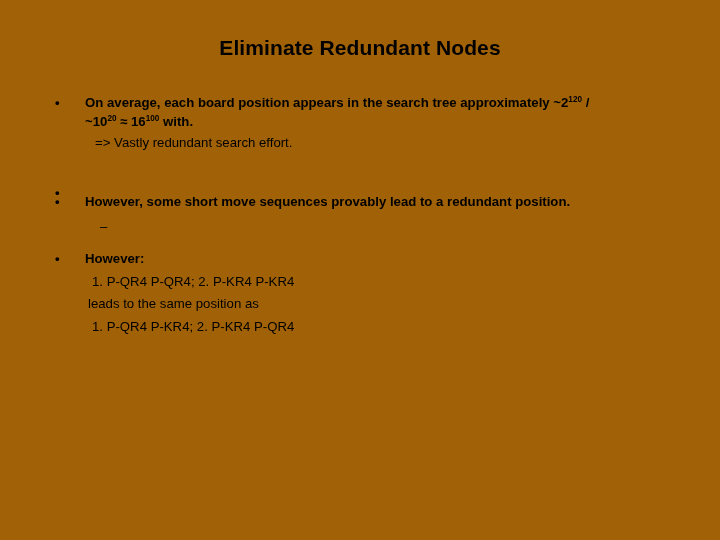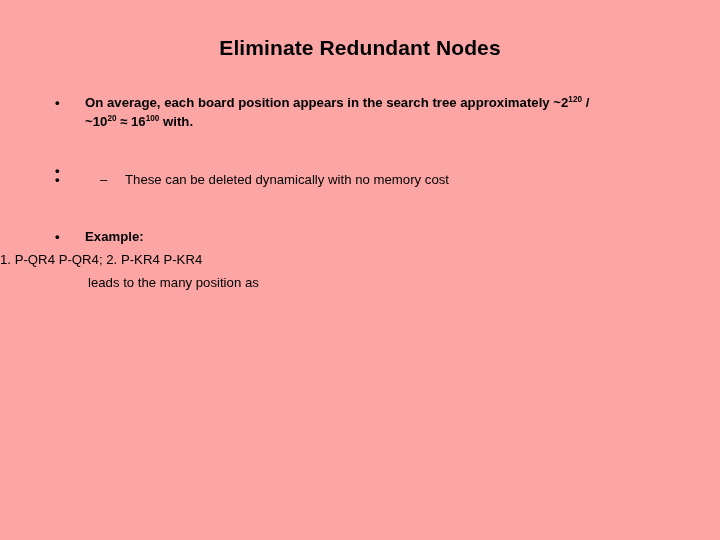--- a/index.html
+++ b/index.html
@@ -11,21 +11,21 @@
     width: 720px;
     height: 540px;
     font-family: "Liberation Sans", sans-serif;
     color: #000000;
     overflow: hidden;
   }
   .slide {
     position: relative;
     width: 720px;
     height: 540px;
-    background: #fca5a5;
+    background: #a16207;
   }
 
   
   .slide-title {
     position: absolute;
     left: 0;
     top: 36px;
     width: 720px;
     text-align: center;
     font-size: 21px;
@@ -94,21 +94,21 @@
     top: 0;
   }
 
   
   .ex-line {
     font-size: 13.2px;
     font-weight: normal;
     line-height: 1.42;
     margin-top: 4px;
   }
-  .ex-line.indent-num { }
+  .ex-line.indent-num { padding-left: 92px; }
   .ex-line.indent-txt { padding-left: 88px; }
 
   sup {
     font-size: 0.62em;
     vertical-align: super;
     line-height: 0;
   }
 </style>
 </head>
 <body>
@@ -116,39 +116,41 @@
 <div class="slide">
 
   <div class="slide-title">Eliminate Redundant Nodes</div>
 
   <div class="body-area">
 
     <div class="bullet-block b1">
       <div class="lvl1">
         <span class="dot">•</span><span>On average, each board position appears in the search tree approximately ~2</span><sup>120</sup><span> / ~10</span><sup>20</sup><span> ≈ 16</span><sup>100</sup><span> with.</span>
       </div>
+      <div class="lvl2">=&gt; Vastly redundant search effort.</div>
     </div>
 
     <div class="bullet-block b2">
       <div class="lvl1">
         <span class="dot">•</span>
       </div>
     </div>
 
     <div class="bullet-block b3">
       <div class="lvl1">
-        <span class="dot">•</span>
+        <span class="dot">•</span><span>However, some short move sequences provably lead to a redundant position.</span>
       </div>
       <div class="lvl2dash">
-        <span class="dash">–</span><span>These can be deleted dynamically with no memory cost</span>
+        <span class="dash">–</span>
       </div>
     </div>
 
     <div class="bullet-block b4">
       <div class="lvl1">
-        <span class="dot">•</span><span>Example:</span>
+        <span class="dot">•</span><span>However:</span>
       </div>
       <div class="ex-line indent-num">1.  P-QR4 P-QR4;  2. P-KR4 P-KR4</div>
-      <div class="ex-line indent-txt">leads to the many position as</div>
+      <div class="ex-line indent-txt">leads to the same position as</div>
+      <div class="ex-line indent-num">1. P-QR4 P-KR4;  2. P-KR4 P-QR4</div>
     </div>
 
   </div>
 </div>
 
 </body></html>

